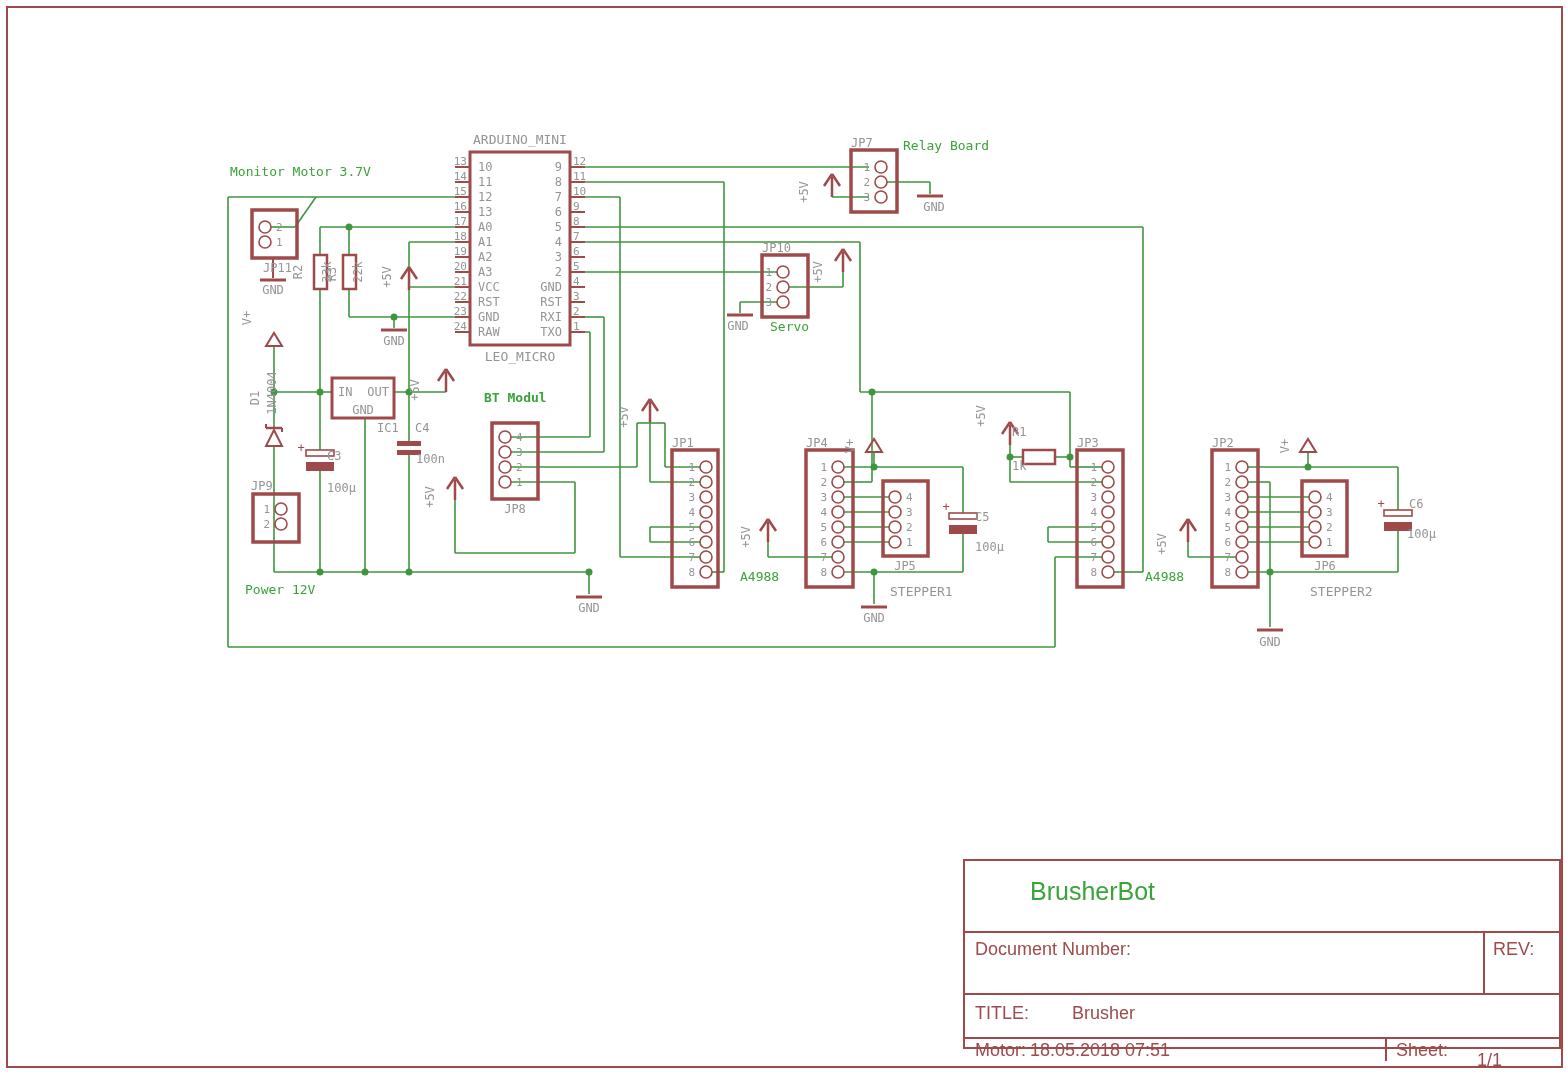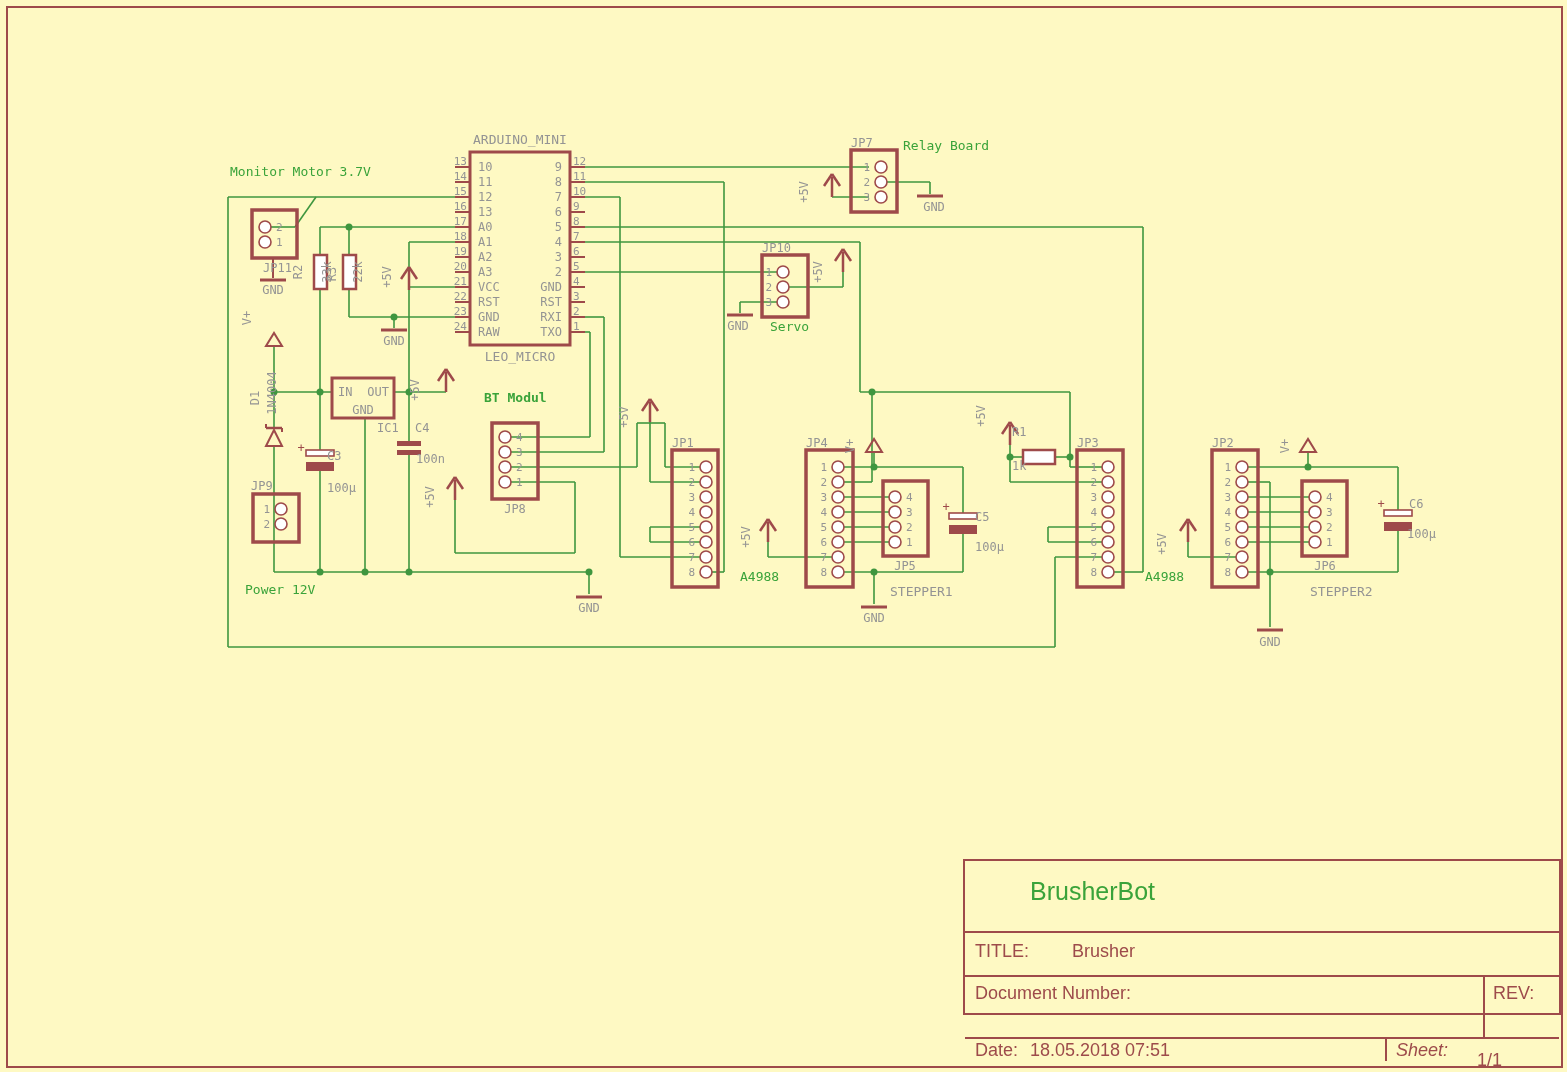--- a/index.html
+++ b/index.html
@@ -1,43 +1,43 @@
 <!DOCTYPE html>
 <html><head>
 <meta charset="utf-8">
 <style>
   html,body{margin:0;padding:0;background:#e8e8e8;}
-  #page{position:relative;width:1567px;height:1072px;background:#fef9c3;overflow:hidden;
+  #page{position:relative;width:1567px;height:1072px;background:#ffffff;overflow:hidden;
         font-family:"DejaVu Sans Mono", monospace;}
   #page-border{position:absolute;left:6px;top:6px;width:1553px;height:1058px;
         border:2px solid #9e4a4a;pointer-events:none;}
   #schem{position:absolute;left:0;top:0;}
   svg text{font-family:"DejaVu Sans Mono", monospace;}
 
   
-  .tblock{position:absolute;left:963px;top:859px;width:598px;height:156px;
+  .tblock{position:absolute;left:963px;top:859px;width:598px;height:190px;
         border:2px solid #9e4a4a;box-sizing:border-box;color:#9d4b4b;
         font-family:"Liberation Sans", sans-serif;font-size:18px;}
   .tb-row{position:relative;box-sizing:border-box;}
   .tb-row1{height:70px;}
   .tb-row2{height:44px;border-top:2px solid #9e4a4a;}
   .tb-row3{height:62px;border-top:2px solid #9e4a4a;}
   .tb-row4{height:24px;border-top:2px solid #9e4a4a;}
   .tb-project{position:absolute;left:65px;top:16px;font-size:25px;color:#3aa33a;}
   .tb-title-label{position:absolute;left:10px;top:8px;}
   .tb-title-val{position:absolute;left:107px;top:8px;}
   .tb-doc-label{position:absolute;left:10px;top:6px;}
   .tb-rev{position:absolute;right:0;top:0;width:76px;height:100%;
         border-left:2px solid #9e4a4a;box-sizing:border-box;}
   .tb-rev span{position:absolute;left:8px;top:6px;}
   .tb-date-label{position:absolute;left:10px;top:1px;}
   .tb-date-val{position:absolute;left:65px;top:1px;}
   .tb-sheet{position:absolute;right:0;top:0;width:174px;height:100%;
         border-left:2px solid #9e4a4a;box-sizing:border-box;}
-  .tb-sheet .s1{position:absolute;left:9px;top:1px;font-style:italic;}
+  .tb-sheet .s1{position:absolute;left:9px;top:1px;}
   .tb-sheet .s2{position:absolute;left:90px;top:1px;margin-top:10px;}
 </style>
 </head>
 <body>
 
 <div id="page">
   <div id="page-border"></div>
 
   <svg id="schem" width="1567" height="1072" viewBox="0 0 1567 1072">
       <line x1="228" y1="197" x2="455" y2="197" stroke="#3f963f" stroke-width="1.6"></line>
@@ -471,32 +471,32 @@
       <text x="484" y="402" fill="#3aa33a" font-size="13" text-anchor="start" font-weight="bold">BT Modul</text>
       <text x="740" y="581" fill="#3aa33a" font-size="13" text-anchor="start">A4988</text>
       <text x="1145" y="581" fill="#3aa33a" font-size="13" text-anchor="start">A4988</text>
       <text x="245" y="594" fill="#3aa33a" font-size="13" text-anchor="start">Power 12V</text>
     </svg>
 
   <div class="tblock">
     <div class="tb-row tb-row1">
       <span class="tb-project">BrusherBot</span>
     </div>
-    <div class="tb-row tb-row2">
-      <span class="tb-title-label">TITLE:</span>
-      <span class="tb-title-val">Brusher</span>
-    </div>
     <div class="tb-row tb-row3">
       <span class="tb-doc-label">Document Number:</span>
       <div class="tb-rev">
         <span>REV:</span>
       </div>
     </div>
+    <div class="tb-row tb-row2">
+      <span class="tb-title-label">TITLE:</span>
+      <span class="tb-title-val">Brusher</span>
+    </div>
     <div class="tb-row tb-row4">
-      <span class="tb-date-label">Date:</span>
+      <span class="tb-date-label">Motor:</span>
       <span class="tb-date-val">18.05.2018 07:51</span>
       <div class="tb-sheet">
         <span class="s1">Sheet:</span>
         <span class="s2">1/1</span>
       </div>
     </div>
   </div>
 </div>
 
 </body></html>

